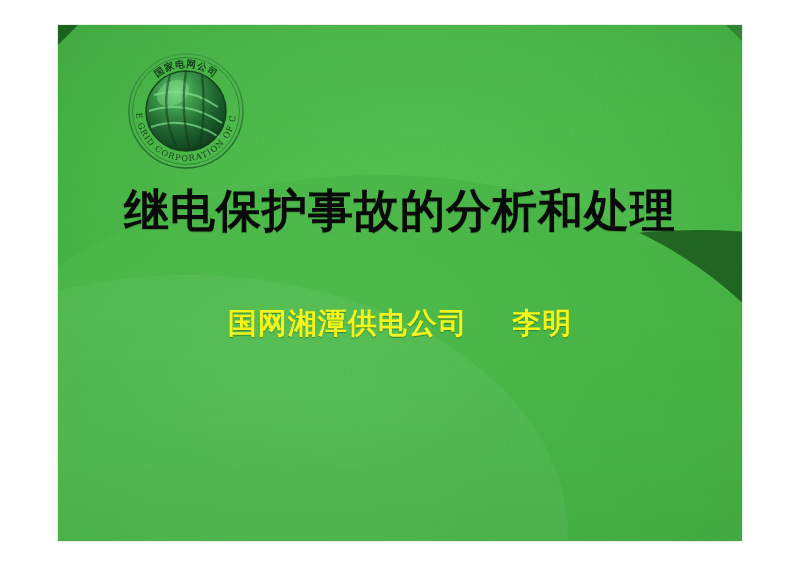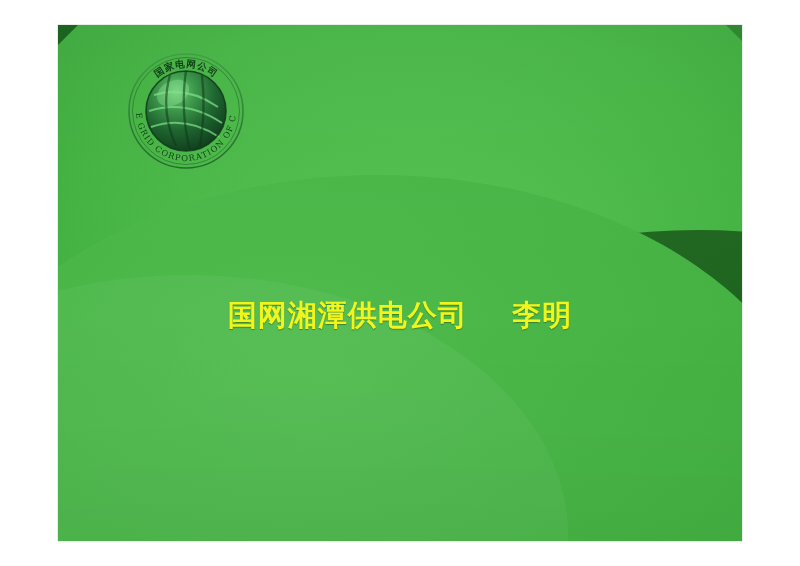--- a/index.html
+++ b/index.html
@@ -132,21 +132,21 @@
   #title {
     top: 163px;
     color: #0a0a0a;
     font-size: 45px;
     font-weight: bold;
     letter-spacing: 1px;
     text-shadow: 0 1px 0 rgba(0,0,0,0.18);
   }
 
   #subtitle {
-    top: 276px;
+    top: 284px;
     color: #f2f51b;
     font-size: 29px;
     font-weight: bold;
     letter-spacing: 1px;
     text-shadow: 0 1px 1px rgba(20,70,20,0.45);
     text-align: center;
   }
 
   #datestamp {
     top: 363px;
@@ -210,18 +210,19 @@
 
         <text font-family="'DejaVu Sans','Liberation Sans',sans-serif" font-size="9.5" font-weight="bold" fill="#123f19" letter-spacing="1">
           <textPath href="#arcTop" startOffset="50%" text-anchor="middle">国家电网公司</textPath>
         </text>
         <text font-family="'DejaVu Serif','Liberation Serif',serif" font-size="8.2" fill="#123f19" letter-spacing="1.2">
           <textPath href="#arcBot" startOffset="50%" text-anchor="middle">STATE GRID CORPORATION OF CHINA</textPath>
         </text>
       </svg>
     </div>
 
+    <div class="txt" id="title">继电保护事故的分析和处理</div>
 
     <div class="txt" id="subtitle">国网湘潭供电公司    李明</div>
 
 
   </div>
 </div>
 
 </body></html>

